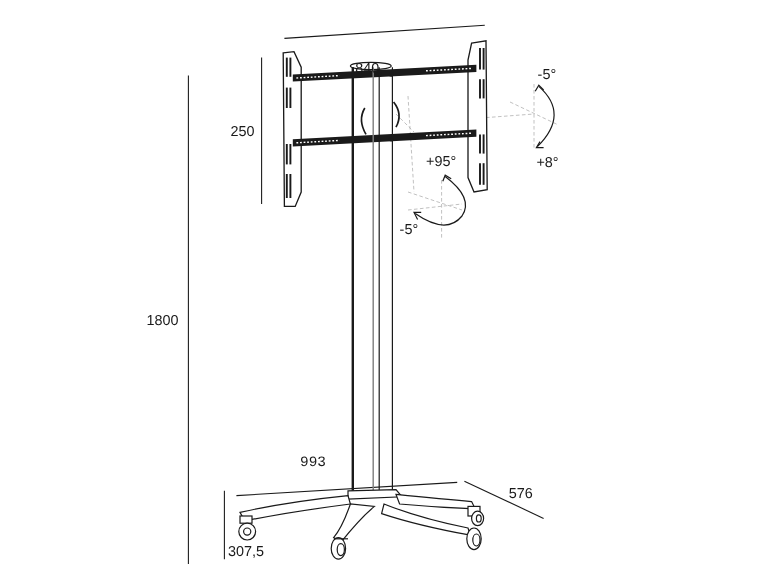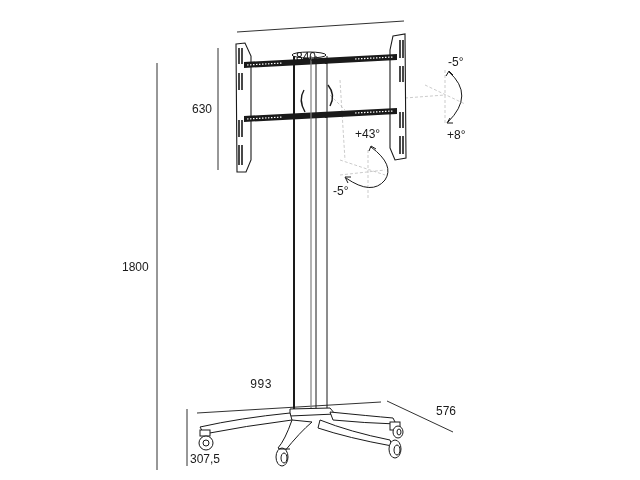--- a/index.html
+++ b/index.html
@@ -123,22 +123,22 @@
         <ellipse cx="397" cy="450" rx="3" ry="5"></ellipse>
     </g>
     <g>
       <ellipse cx="398" cy="432" rx="5" ry="6"></ellipse>
         <ellipse cx="399" cy="432" rx="2" ry="3"></ellipse>
     </g>
   </g>
 </svg>
 
 <div class="dim-label" style="left:296px; top:22px;margin-top:28px;">840</div>
-<div class="dim-label" style="left:192px; top:102px;">630</div>
+<div class="dim-label" style="left:192px; top:102px;">250</div>
 <div class="dim-label" style="left:122px; top:260px;text-align:center;">1800</div>
 <div class="dim-label" style="left:250px; top:378px;font-family:Liberation Mono, monospace;">993</div>
-<div class="dim-label" style="left:424px; top:404px;margin-left:12px;">576</div>
+<div class="dim-label" style="left:424px; top:404px;">576</div>
 <div class="dim-label" style="left:190px; top:452px;">307,5</div>
 
-<div class="dim-label" style="left:355px; top:127px;">+43°</div>
+<div class="dim-label" style="left:355px; top:127px;">+95°</div>
 <div class="dim-label" style="left:333px; top:184px;">-5°</div>
 <div class="dim-label" style="left:448px; top:55px;">-5°</div>
 <div class="dim-label" style="left:447px; top:128px;">+8°</div>
 
 </body></html>

